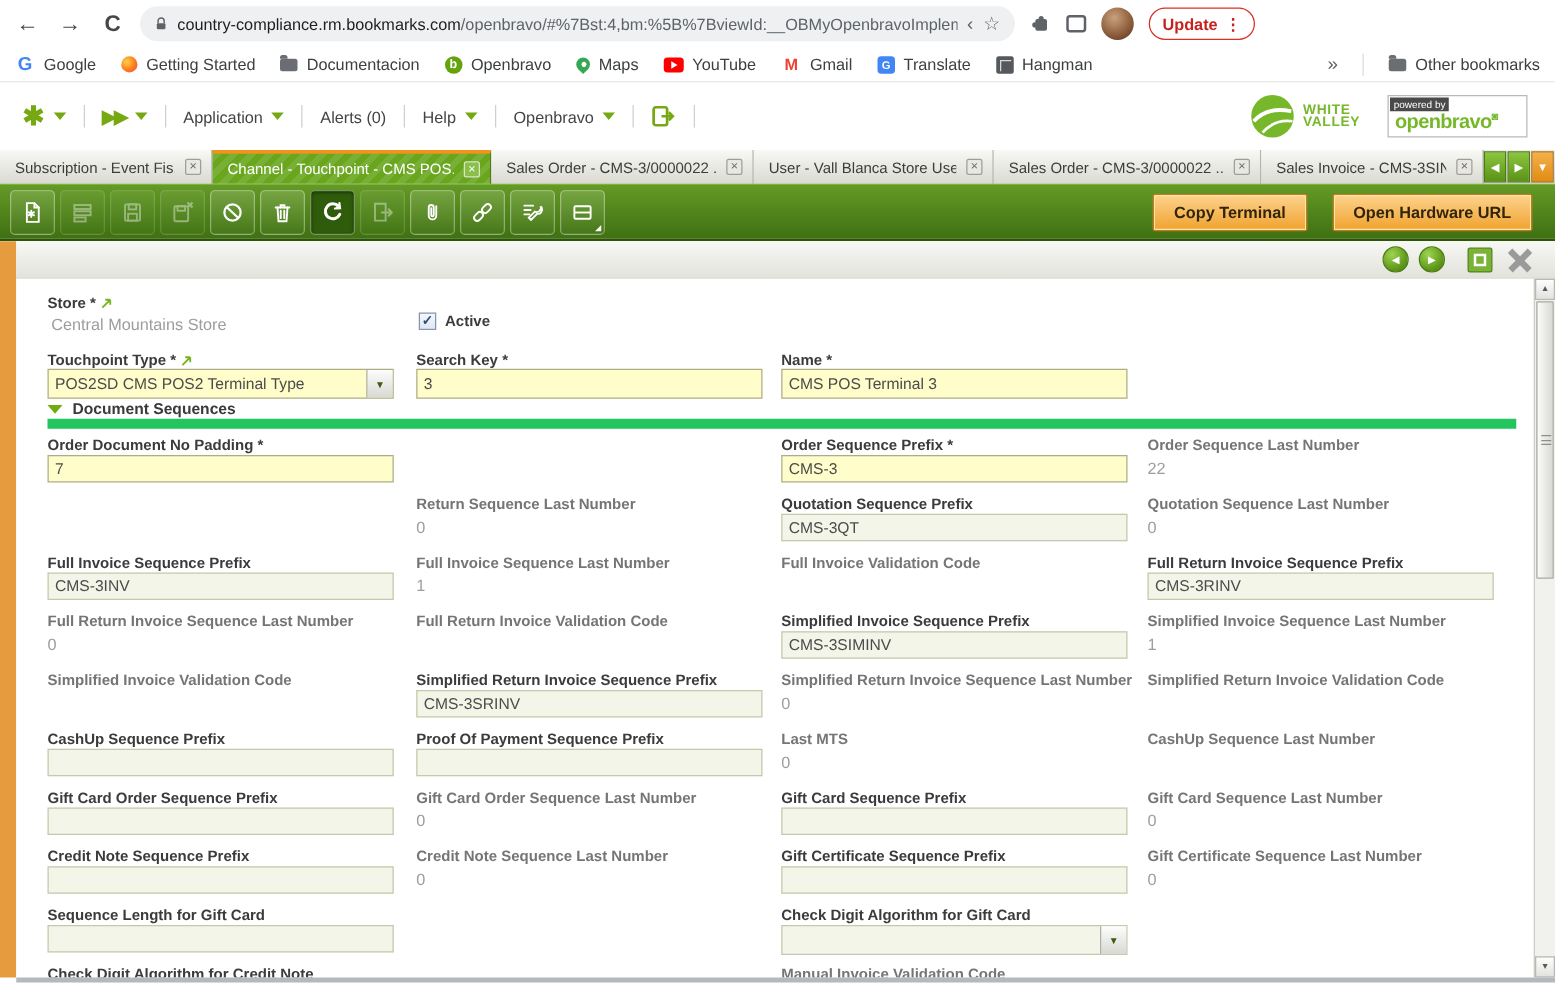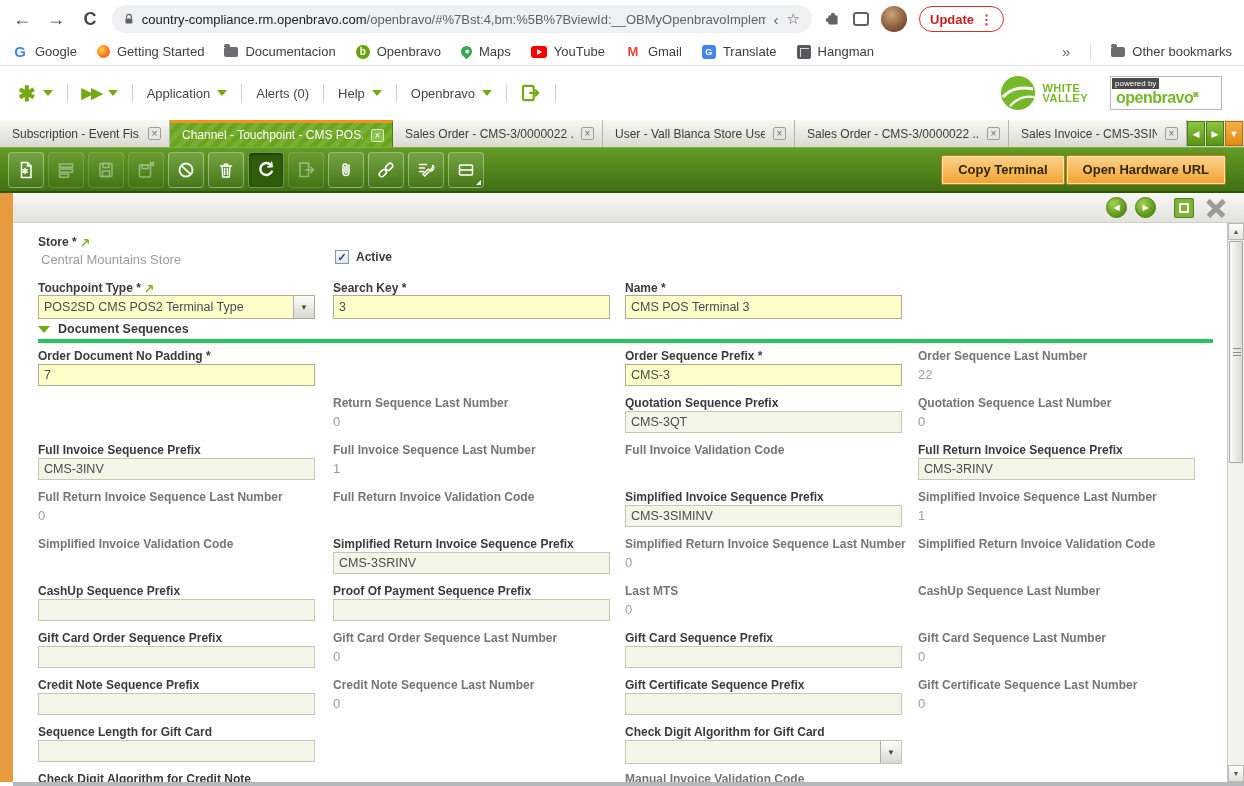--- a/index.html
+++ b/index.html
@@ -65,21 +65,21 @@
   .tscroll { width:18px; height:25px; display:flex; align-items:center; justify-content:center; color:#fff; font-size:9px; border:1px solid #4c7d12; background:linear-gradient(#8cc63f,#5a9316); cursor:pointer; }
   .tscroll.orange { background:linear-gradient(#f5b04a,#e08c12); border-color:#b06d0a; }
 
   
   #green-toolbar { position:absolute; top:147px; left:0; width:1244px; height:46px; background:linear-gradient(#649a26,#3f7012); border-top:1px solid #7db33a; border-bottom:2px solid #2e5409; display:flex; align-items:center; padding:0 8px; }
   .tb-btn { width:36px; height:36px; margin-right:4px; border:1px solid rgba(255,255,255,0.35); border-radius:4px; background:linear-gradient(rgba(255,255,255,0.14), rgba(255,255,255,0.02)); display:flex; align-items:center; justify-content:center; cursor:pointer; position:relative; }
   .tb-btn.disabled { opacity:0.42; }
   .tb-btn.active { background:#2f5c0b; box-shadow:inset 0 1px 3px rgba(0,0,0,0.5); }
   .tb-btn svg { display:block; }
   .tb-btn .corner { position:absolute; right:2px; bottom:2px; width:0; height:0; border-left:5px solid transparent; border-bottom:5px solid #fff; }
-  #toolbar-actions { margin-left:auto; display:flex; gap:1px; padding-right:10px; }
+  #toolbar-actions { margin-left:auto; display:flex; gap:20px; padding-right:10px; }
   .action-btn { height:30px; padding:0 16px; background:linear-gradient(#fdd38d,#f0a22e); border:1px solid #b97d1e; box-shadow:inset 0 0 0 1px #ffe3ae; border-radius:2px; font-family:"Liberation Sans",sans-serif; font-weight:bold; font-size:13px; color:#33250a; cursor:pointer; }
 
   
   #workspace { position:absolute; top:193px; left:0; width:1244px; height:593px; background:#fff; }
   #orange-strip { position:absolute; left:0; top:0; width:13px; height:589px; background:#e69c3e; }
   #bottom-strip { position:absolute; left:13px; bottom:0; right:0; height:4px; background:#b3b9bd; }
   #status-bar { position:absolute; left:13px; top:0; right:0; height:30px; background:linear-gradient(#f7f7f4,#e3e3dc); border-bottom:1px solid #cfcfc8; display:flex; align-items:center; justify-content:flex-end; gap:8px; padding-right:18px; }
   .nav-circle { width:21px; height:21px; border-radius:50%; background:radial-gradient(circle at 35% 30%, #9ed44f, #5a9316 70%); border:1px solid #4c7d12; color:#fff; font-size:8px; display:flex; align-items:center; justify-content:center; cursor:pointer; }
   #maximize-btn { width:20px; height:20px; margin-left:10px; background:#7ab335; border:1px solid #55831d; border-radius:2px; display:flex; align-items:center; justify-content:center; cursor:pointer; }
   #maximize-btn i { display:block; width:10px; height:10px; border:2px solid #fff; }
@@ -106,39 +106,39 @@
   .tbox.req { background:#fffdc9; border-color:#adad8d; }
   .selwrap { position:relative; width:277px; height:24px; }
   .selwrap .tbox { width:100%; height:100%; padding-right:26px; }
   .ddbtn { position:absolute; right:1px; top:1px; bottom:1px; width:21px; background:linear-gradient(#fdfdfd,#d8d8d4); border-left:1px solid #b0b0aa; display:flex; align-items:center; justify-content:center; font-size:8px; color:#3c5a10; cursor:pointer; }
   .frow { position:absolute; left:0; right:0; height:47px; }
   .fcell { position:absolute; width:290px; top:0; height:47px; }
   .fcell .flabel { position:absolute; top:5px; }
   .fcell .ctrl { position:absolute; top:20px; }
   .fcell .rotext { position:absolute; top:23px; }
   .c1 { left:25px; } .c2 { left:320px; } .c3 { left:612px; } .c4 { left:905px; }
-  #section-hdr { position:absolute; left:25px; right:14px; top:96px; height:24px; border-bottom:4px solid #22c55e; display:flex; align-items:center; gap:8px; }
+  #section-hdr { position:absolute; left:25px; right:14px; top:96px; height:24px; border-bottom:8px solid #22c55e; display:flex; align-items:center; gap:8px; }
   #section-hdr .tri { width:0;height:0;border-left:6px solid transparent;border-right:6px solid transparent;border-top:7px solid #72aa12; }
   #section-hdr .stitle { font-size:12.5px; font-weight:bold; color:#3a3a3a; }
   #active-wrap { position:absolute; left:322px; top:27px; display:flex; align-items:center; gap:7px; }
   #active-checkbox { width:14px; height:14px; border:1px solid #8694ad; background:linear-gradient(#f4f7fb,#dfe7f2); color:#2c4a78; font-size:11px; font-weight:bold; line-height:12px; text-align:center; cursor:pointer; }
 </style>
 </head>
 <body>
 
 <div id="browser-top">
   <span class="nav-glyph">←</span>
   <span class="nav-glyph">→</span>
   <span class="nav-glyph" style="font-weight:bold;">C</span>
   <div id="address-bar">
     <svg width="12" height="14" viewBox="0 0 20 22">
         <path d="M5 10 v-3.5 a5 5 0 0 1 10 0 V10" fill="none" stroke="#5f6368" stroke-width="2.4"></path>
         <rect x="3" y="10" width="14" height="10" rx="2" fill="#5f6368"></rect>
       </svg>
-    <span class="url"><span class="domain">country-compliance.rm.openbravo.com</span><span class="path">/openbravo/#%7Bst:4,bm:%5B%7BviewId:__OBMyOpenbravoImplementation__,params:%...</span></span>
+    <span class="url"><span class="domain">country-compliance.rm.bookmarks.com</span><span class="path">/openbravo/#%7Bst:4,bm:%5B%7BviewId:__OBMyOpenbravoImplementation__,params:%...</span></span>
     <span class="gray-glyph" style="margin-left:auto;">‹</span>
     <span class="gray-glyph">☆</span>
   </div>
   <div class="bar-right">
     <svg width="17" height="17" viewBox="0 0 20 20">
         <rect x="5" y="5" width="11" height="11" rx="2" fill="#5f6368"></rect>
         <circle cx="10.5" cy="4.5" r="2.4" fill="#5f6368"></circle>
         <circle cx="4.5" cy="10.5" r="2.4" fill="#5f6368"></circle>
       </svg>
     <span id="panel-icon"></span>

